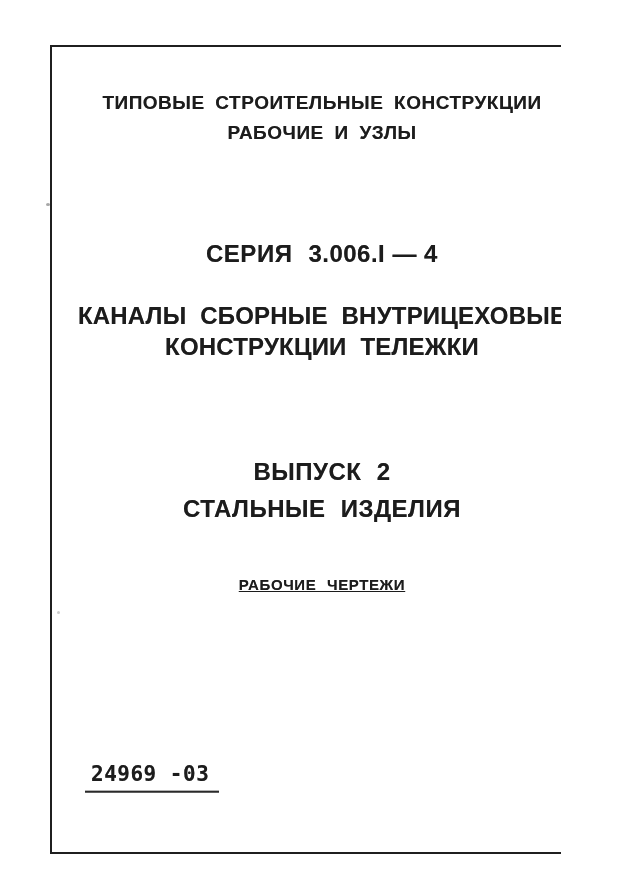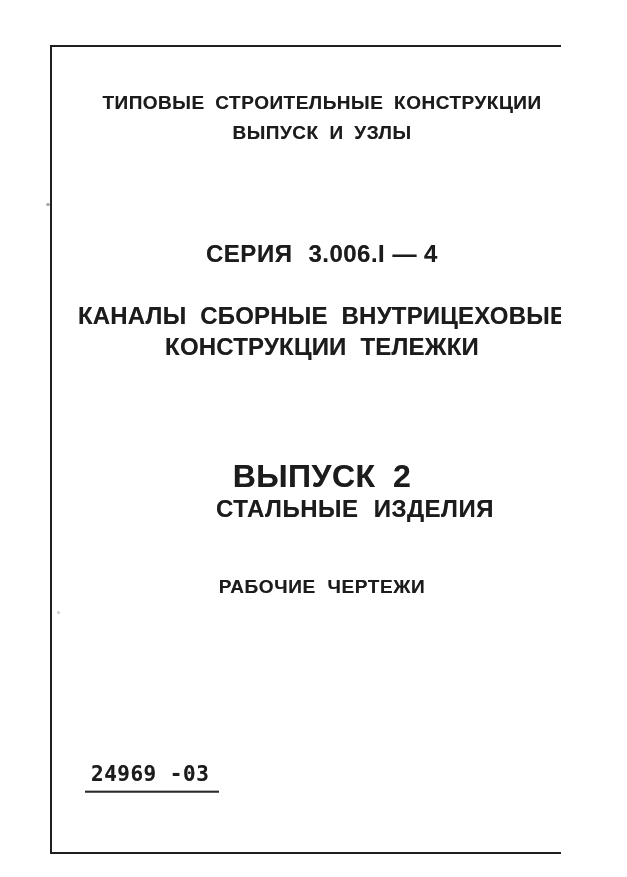--- a/index.html
+++ b/index.html
@@ -52,36 +52,36 @@
   .series-line .series-label { margin-right: 16px; }
   .doc-title {
     top: 300px;
     font-size: 24px;
     line-height: 31px;
     letter-spacing: 0.2px;
     word-spacing: 7px;
   }
   .issue-heading {
     top: 458px;
-    font-size: 32px;
+    font-size: 24px;
     letter-spacing: 0.5px;
     word-spacing: 8px;
   }
   .subtitle-heading {
     top: 495px;
     font-size: 24px;
     letter-spacing: 0.5px;
     word-spacing: 8px;
-    margin-left: 33px;
   }
   .doc-type-heading {
     top: 576px;
-    font-size: 19px;
+    font-size: 15px;
     letter-spacing: 0.6px;
     word-spacing: 6px;
+    text-decoration: underline;
   }
   .inventory-number {
     position: absolute;
     left: 85px;
     top: 762px;
     z-index: 3;
     font-family: "DejaVu Sans Mono", monospace;
     font-weight: bold;
     font-size: 21px;
     letter-spacing: 0.5px;
@@ -124,21 +124,21 @@
 </style>
 </head>
 <body>
 
 <div class="page">
 
   <div class="frame"></div>
 
   <div class="txt doc-header">
     <div>ТИПОВЫЕ СТРОИТЕЛЬНЫЕ КОНСТРУКЦИИ</div>
-    <div>ВЫПУСК И УЗЛЫ</div>
+    <div>РАБОЧИЕ И УЗЛЫ</div>
   </div>
 
   <div class="txt series-line">
     <span class="series-label">СЕРИЯ</span><span>3.006.I — 4</span>
   </div>
 
   <div class="txt doc-title">
     <div>КАНАЛЫ СБОРНЫЕ ВНУТРИЦЕХОВЫЕ</div>
     <div>КОНСТРУКЦИИ ТЕЛЕЖКИ</div>
   </div>

